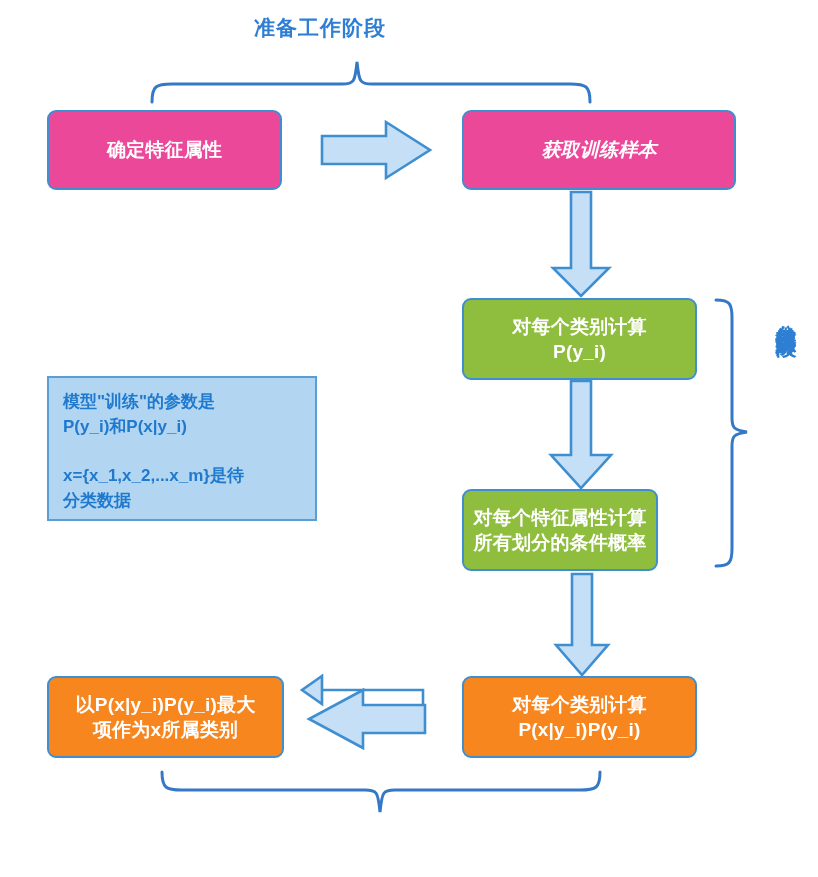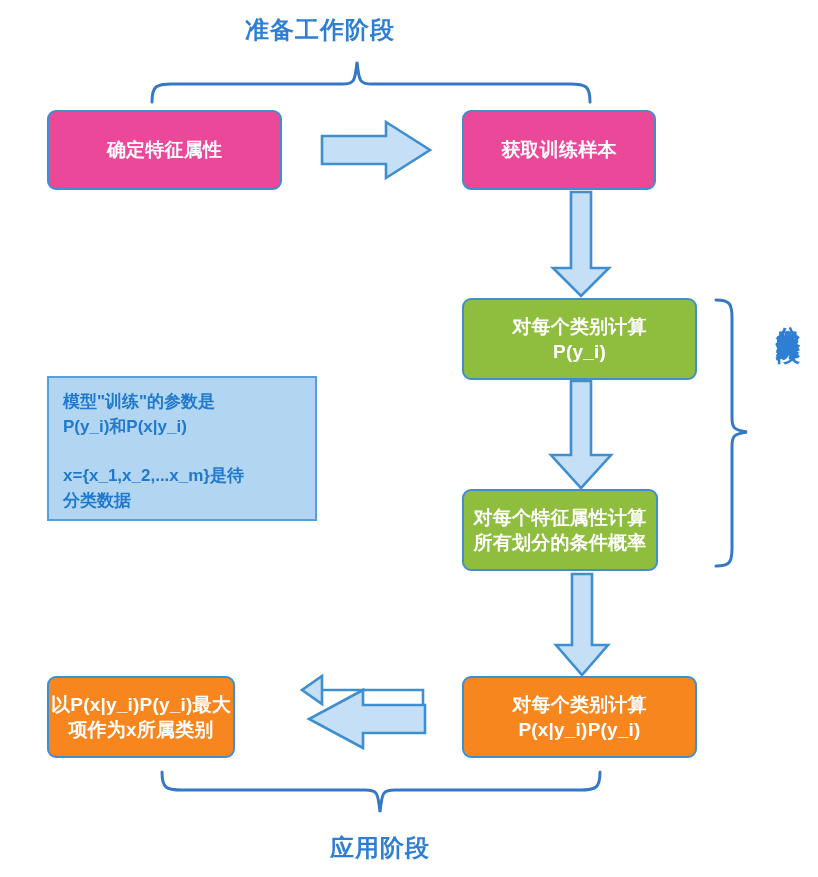--- a/index.html
+++ b/index.html
@@ -48,21 +48,21 @@
     line-height: 1.45;
     padding: 12px 14px;
     white-space: pre-line;
     text-align: left;
   }
 
   .phase-label {
     position: absolute;
     color: #2e7fd4;
     font-weight: bold;
-    font-size: 24px;
+    font-size: 21px;
     letter-spacing: 1px;
     white-space: nowrap;
   }
   .phase-label.vertical {
     writing-mode: vertical-rl;
     text-orientation: upright;
     letter-spacing: 2px;
   }
 
   .svg-layer {
@@ -86,21 +86,20 @@
     stroke-linecap: round;
   }
 </style>
 </head>
 <body>
 
 <div id="canvas">
 
   <div class="phase-label" style="left:0; top:14px; width:640px; text-align:center;">准备工作阶段</div>
 
-  <div class="phase-label" style="left:160px; top:832px; width:440px; text-align:center;">应用阶段</div>
 
   <div class="phase-label vertical" style="left:772px; top:308px;">分类器训练阶段</div>
 
   <svg class="svg-layer" viewBox="0 0 818 877">
 
     <path class="brace" d="M152,102
              C152,86 156,84 172,84
              L342,84
              C354,84 355,82 357,62
              C359,82 360,84 372,84
@@ -130,32 +129,32 @@
     <polygon class="arrow-shape" points="571,381 591,381 591,455 611,455 581,488 551,455 571,455"></polygon>
 
     <polygon class="arrow-shape" points="572,574 592,574 592,645 608,645 582,675 556,645 572,645"></polygon>
 
     <polygon class="arrow-shape" points="423,704 423,690 322,690 322,676 302,690 322,704 322,690 423,690"></polygon>
     <polygon class="arrow-shape" points="425,705 425,733 363,733 363,748 309,719 363,690 363,705"></polygon>
   </svg>
 
   <div class="node cyan" style="left:47px; top:110px; width:235px; height:80px;">确定特征属性</div>
 
-  <div class="node cyan" style="left:462px; top:110px; width:194px; height:80px;">获取训练样本</div>
+  <div class="node cyan" style="left:462px; top:110px; width:274px; height:80px;font-style:italic;">获取训练样本</div>
 
   <div class="node green" style="left:462px; top:298px; width:235px; height:82px;">对每个类别计算
 P(y_i)</div>
 
   <div class="node green" style="left:462px; top:489px; width:196px; height:82px;">对每个特征属性计算
 所有划分的条件概率</div>
 
   <div class="node orange" style="left:462px; top:676px; width:235px; height:82px;">对每个类别计算
 P(x|y_i)P(y_i)</div>
 
-  <div class="node orange" style="left:47px; top:676px; width:188px; height:82px;">以P(x|y_i)P(y_i)最大
+  <div class="node orange" style="left:47px; top:676px; width:237px; height:82px;">以P(x|y_i)P(y_i)最大
 项作为x所属类别</div>
 
   <div class="note" style="left:47px; top:376px; width:270px; height:145px;">模型"训练"的参数是
 P(y_i)和P(x|y_i)
 
 x={x_1,x_2,...x_m}是待
 分类数据</div>
 
 </div>
 

